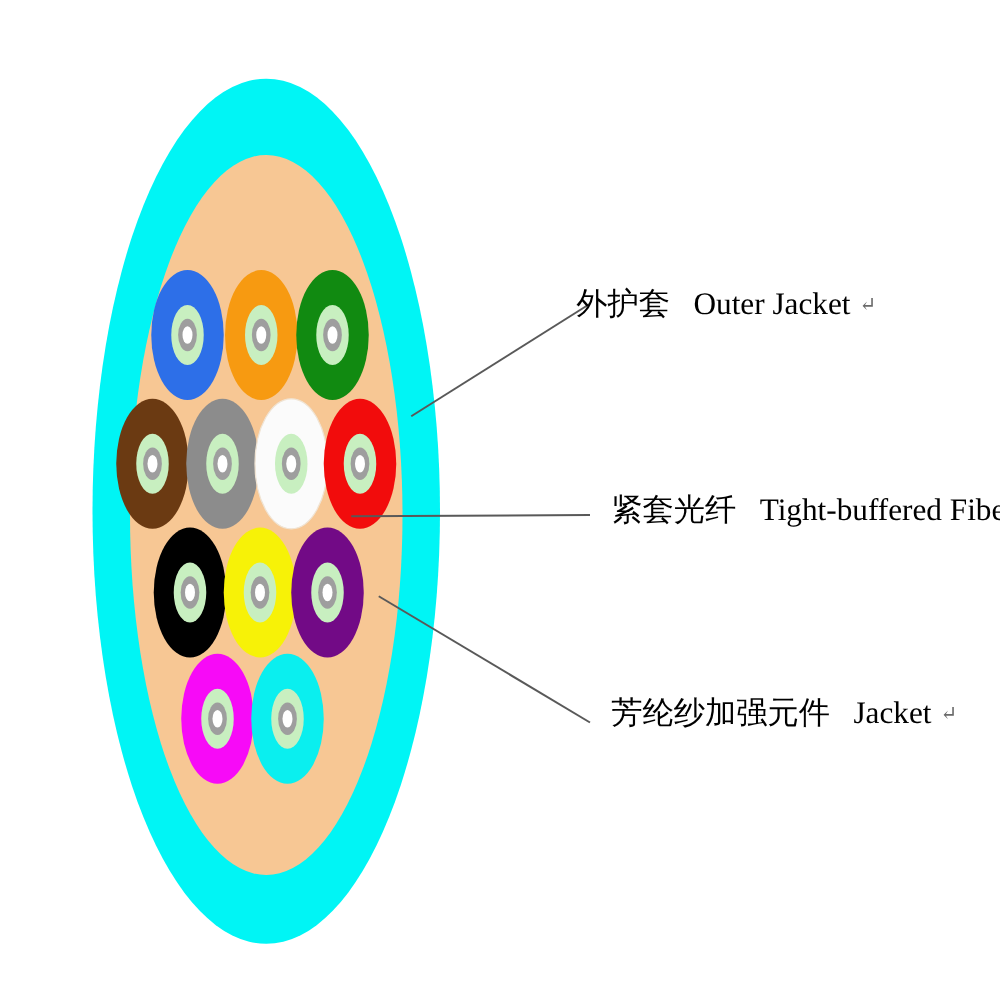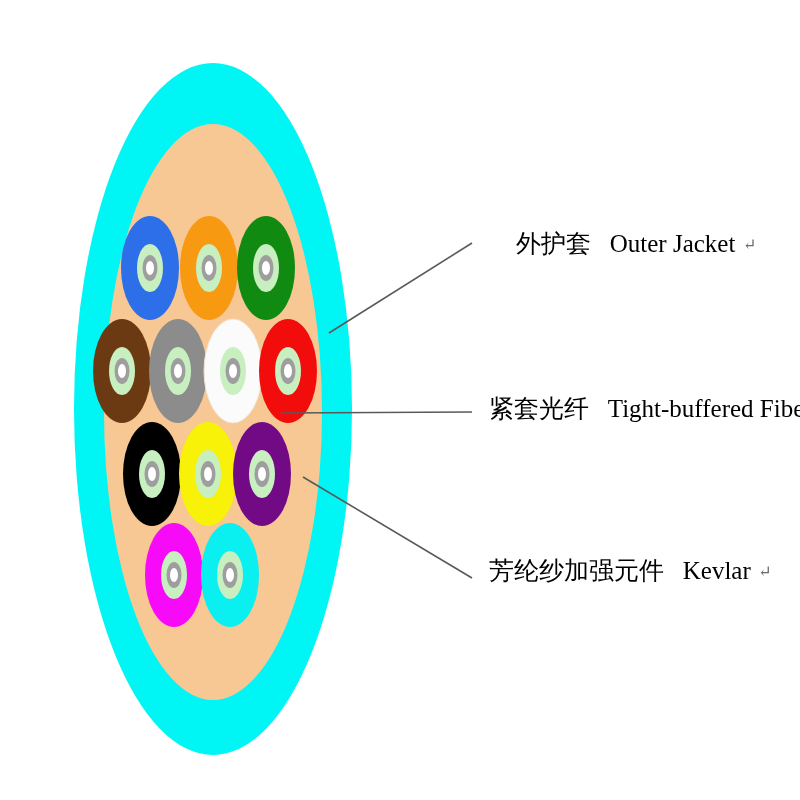--- a/index.html
+++ b/index.html
@@ -37,21 +37,21 @@
     color: #000000;
     white-space: nowrap;
     letter-spacing: 0px;
   }
   .pilcrow {
     font-size: 16px;
     color: #6a6a6a;
     vertical-align: 2px;
     padding-left: 1px;
   }
-  #label-outer-jacket { left: 516px; top: 230px; }
+  #label-outer-jacket { left: 461px; top: 230px; }
   #label-tight-buffered-fiber { left: 489px; top: 395px; }
   #label-kevlar { left: 489px; top: 557px; }
 </style>
 </head>
 <body>
 
 <div id="diagram-root">
 
   <svg id="cable-svg" viewBox="0 0 800 800" xmlns="http://www.w3.org/2000/svg">
     <g id="cable-group">
@@ -149,17 +149,17 @@
   <div class="callout-label" id="label-tight-buffered-fiber">
     <span>紧套光纤</span>
     <span>&nbsp;</span>
     <span>Tight-buffered Fiber</span>
     
   </div>
 
   <div class="callout-label" id="label-kevlar">
     <span>芳纶纱加强元件</span>
     <span>&nbsp;</span>
-    <span>Kevlar</span>
+    <span>Jacket</span>
     <span class="pilcrow">↵</span>
   </div>
 
 </div>
 
 </body></html>

